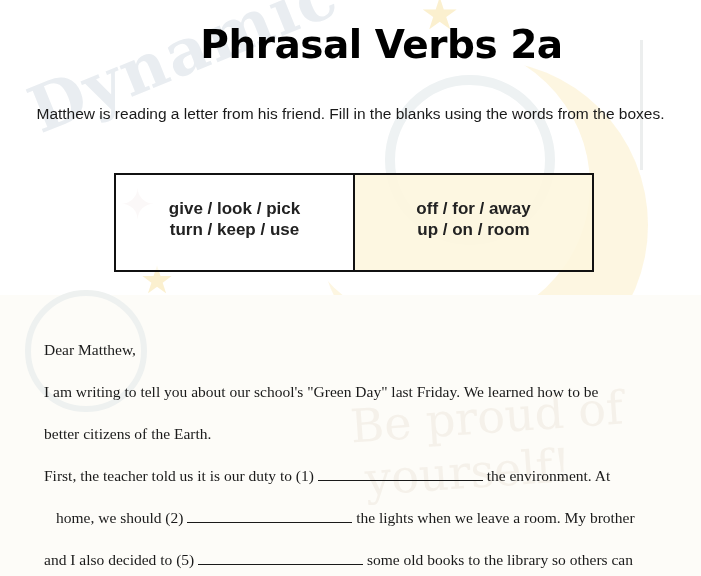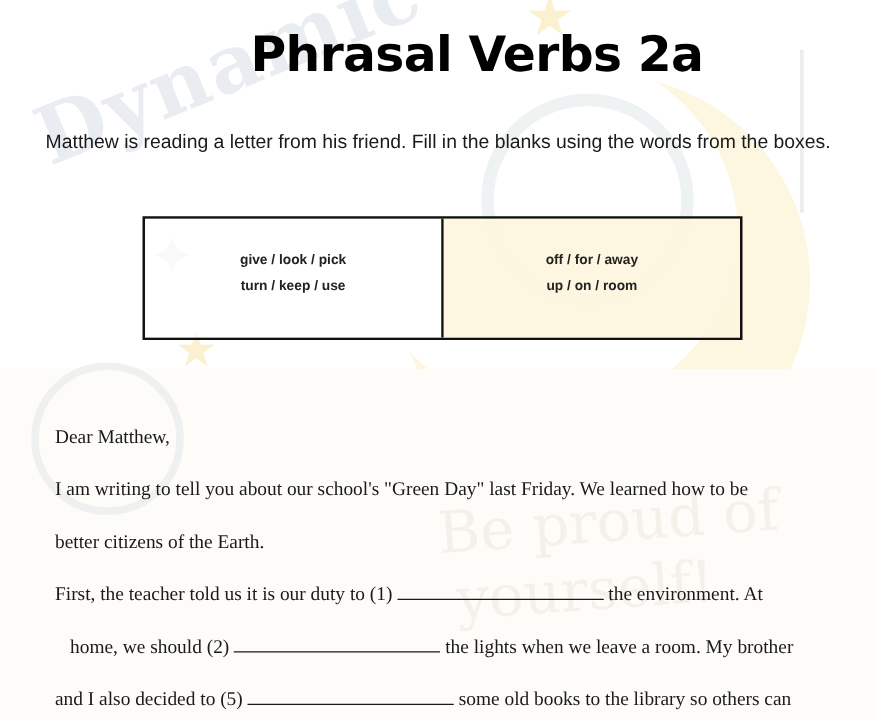--- a/index.html
+++ b/index.html
@@ -115,21 +115,21 @@
     box-sizing: content-box;
   }
   .word-cell {
     flex: 1;
     display: flex;
     flex-direction: column;
     align-items: center;
     justify-content: center;
     font-family: "Liberation Sans", sans-serif;
     font-weight: bold;
-    font-size: 11px;
+    font-size: 17px;
     line-height: 21px;
     color: #222;
   }
   .word-cell.left {
     border-right: 2px solid #111;
     background: rgba(255,255,255,0.6);
   }
   .word-cell.right {
     background: rgba(253,246,222,0.9);
   }

